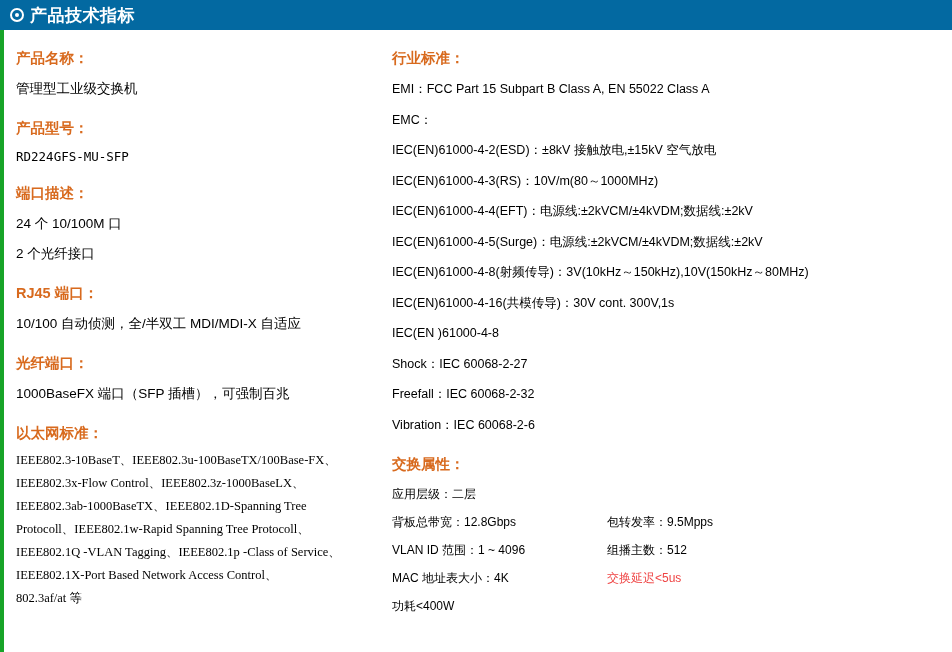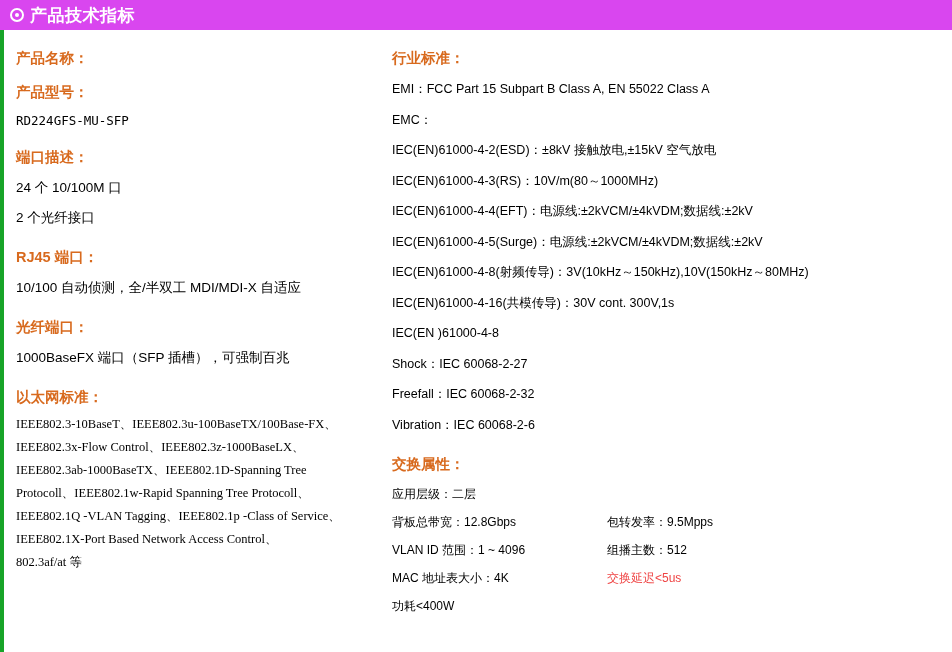--- a/index.html
+++ b/index.html
@@ -15,21 +15,21 @@
     overflow: hidden;
   }
   .page {
     position: relative;
     width: 952px;
     height: 652px;
     box-sizing: border-box;
   }
   .header {
     height: 30px;
-    background: #d946ef;
+    background: #0369a1;
     display: flex;
     align-items: center;
     padding-left: 10px;
     box-sizing: border-box;
   }
   .header-icon {
     width: 14px;
     height: 14px;
     border: 2px solid #ffffff;
     border-radius: 50%;
@@ -137,20 +137,21 @@
   </div>
 
   <div class="left-rule"></div>
 
   <div class="content">
 
     <div class="col col-left">
 
       <div class="sec-block">
         <div class="sec-title first">产品名称：</div>
+        <div class="port-line">管理型工业级交换机</div>
       </div>
 
       <div class="sec-block">
         <div class="sec-title">产品型号：</div>
         <div class="line tight">RD224GFS-MU-SFP</div>
       </div>
 
       <div class="sec-block">
         <div class="sec-title">端口描述：</div>
         <div class="port-line">24 个 10/100M 口</div>

